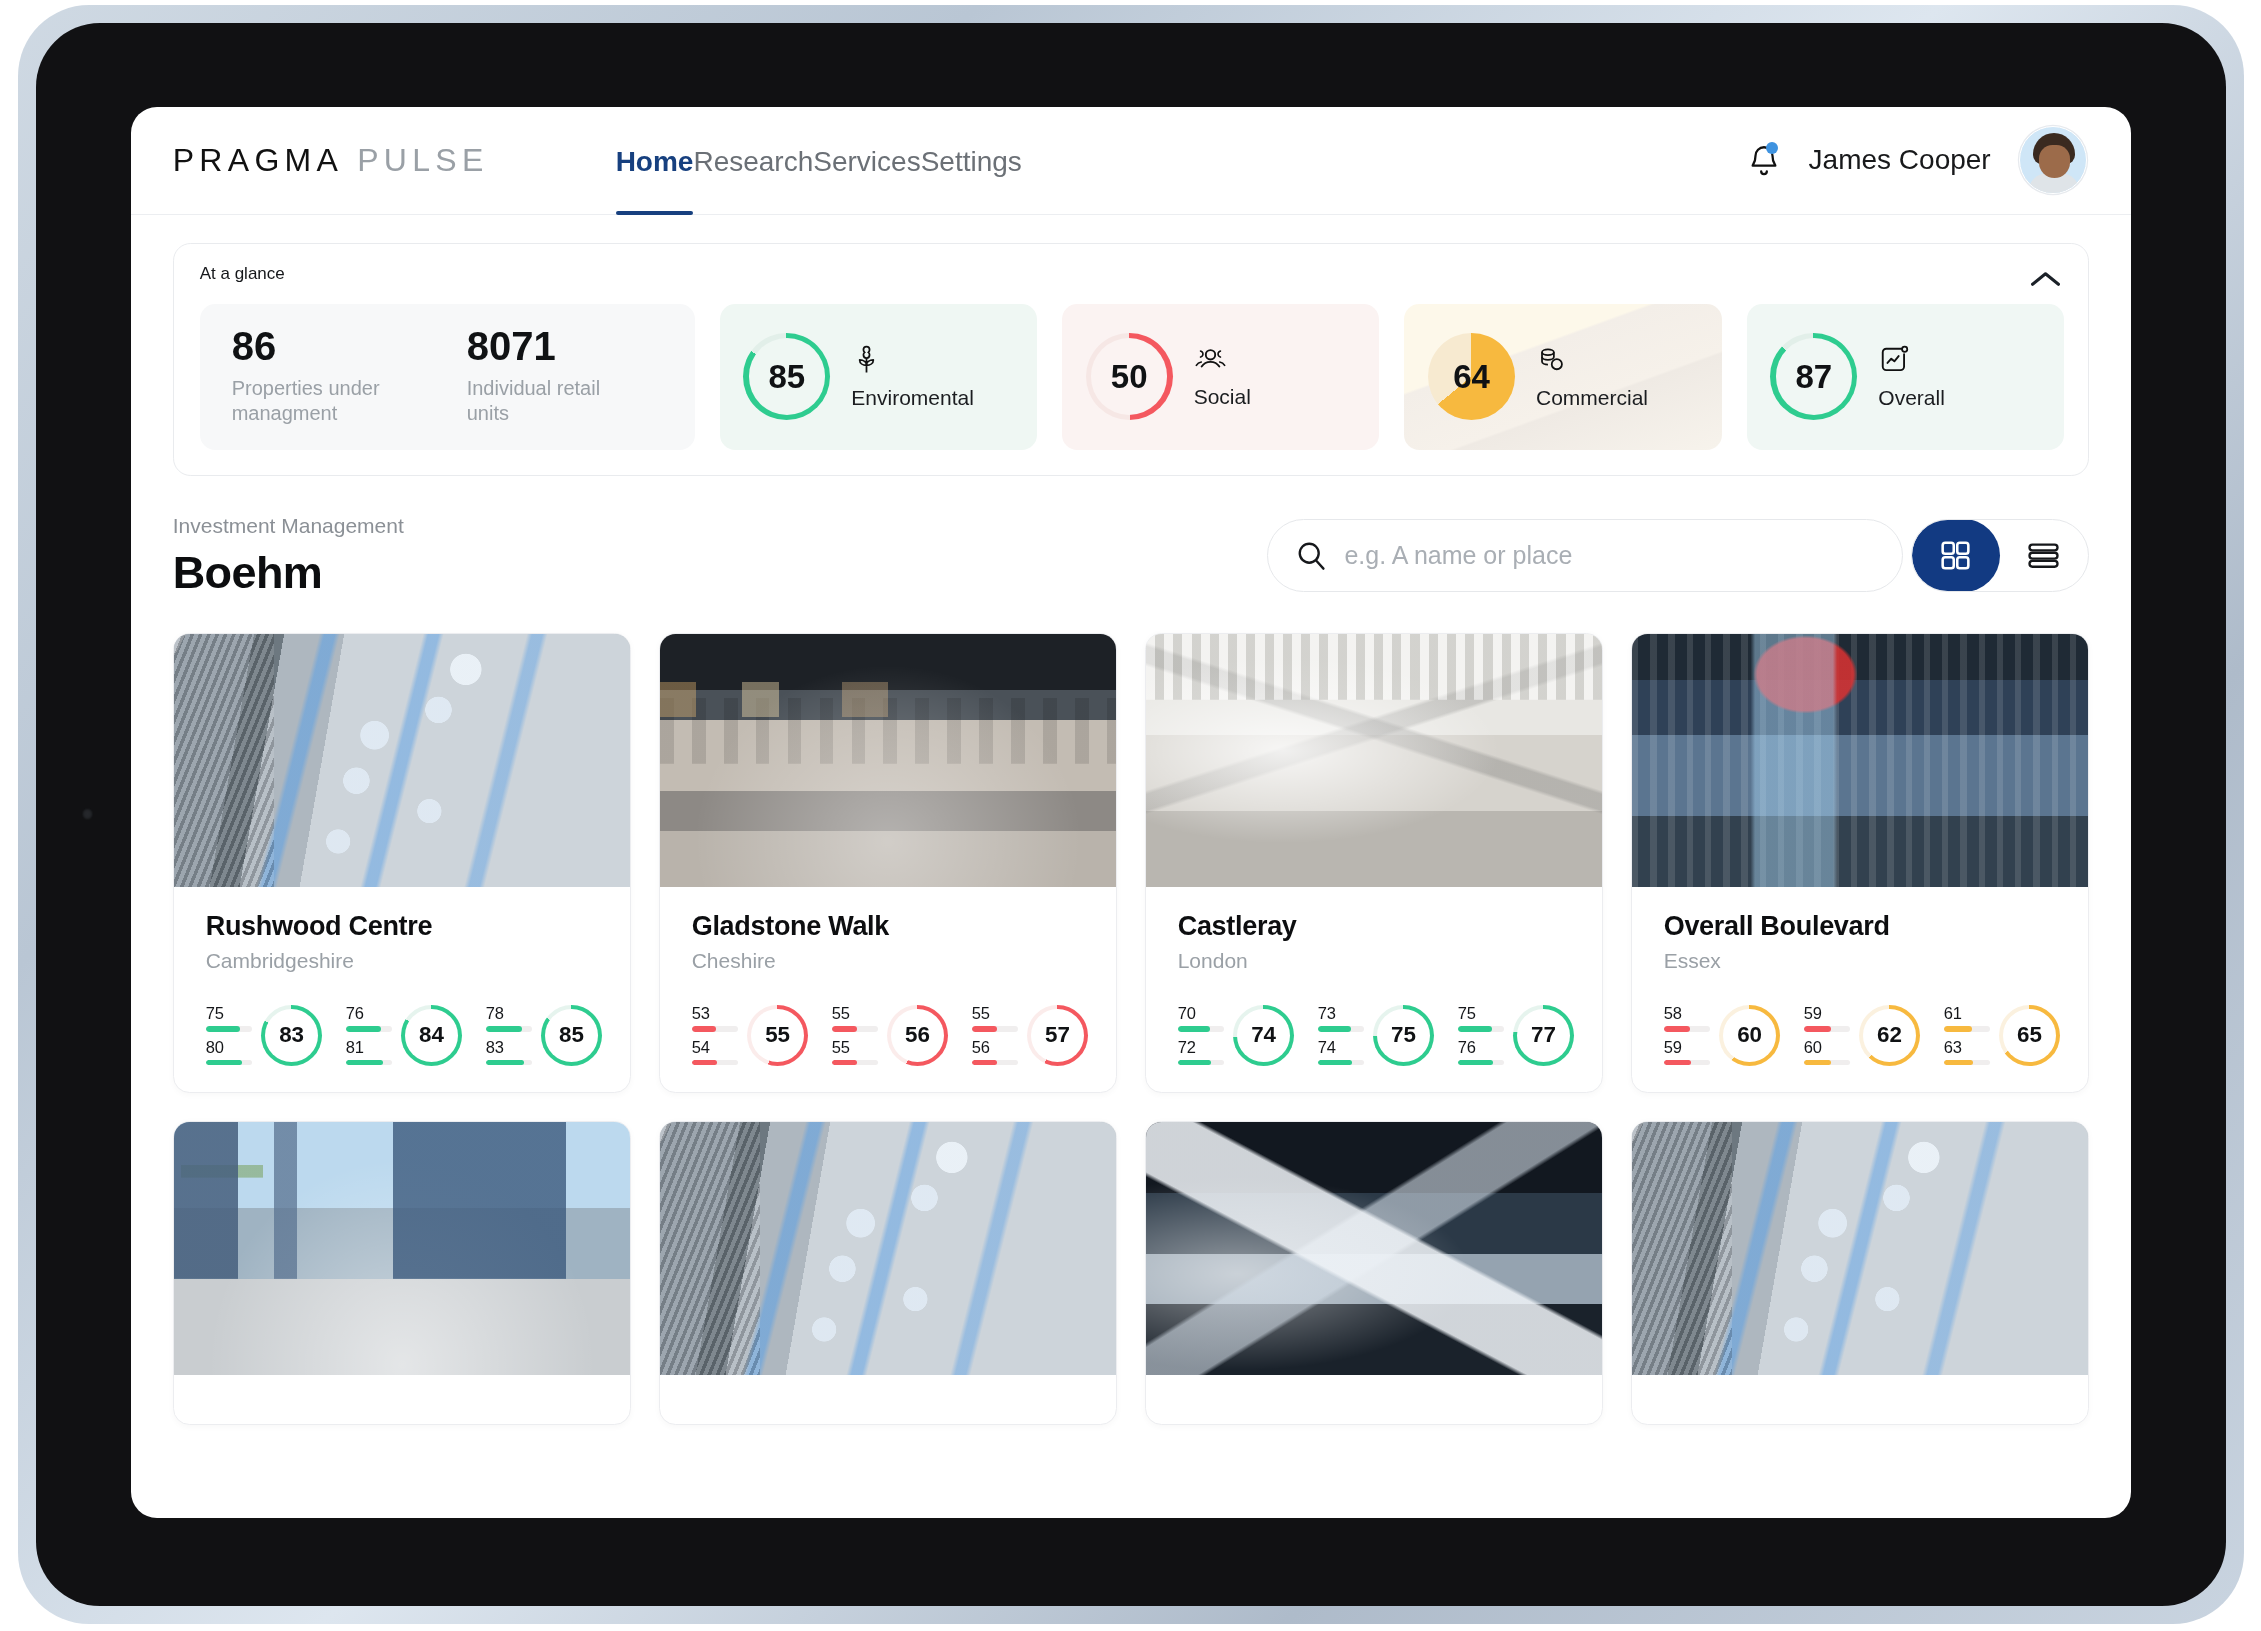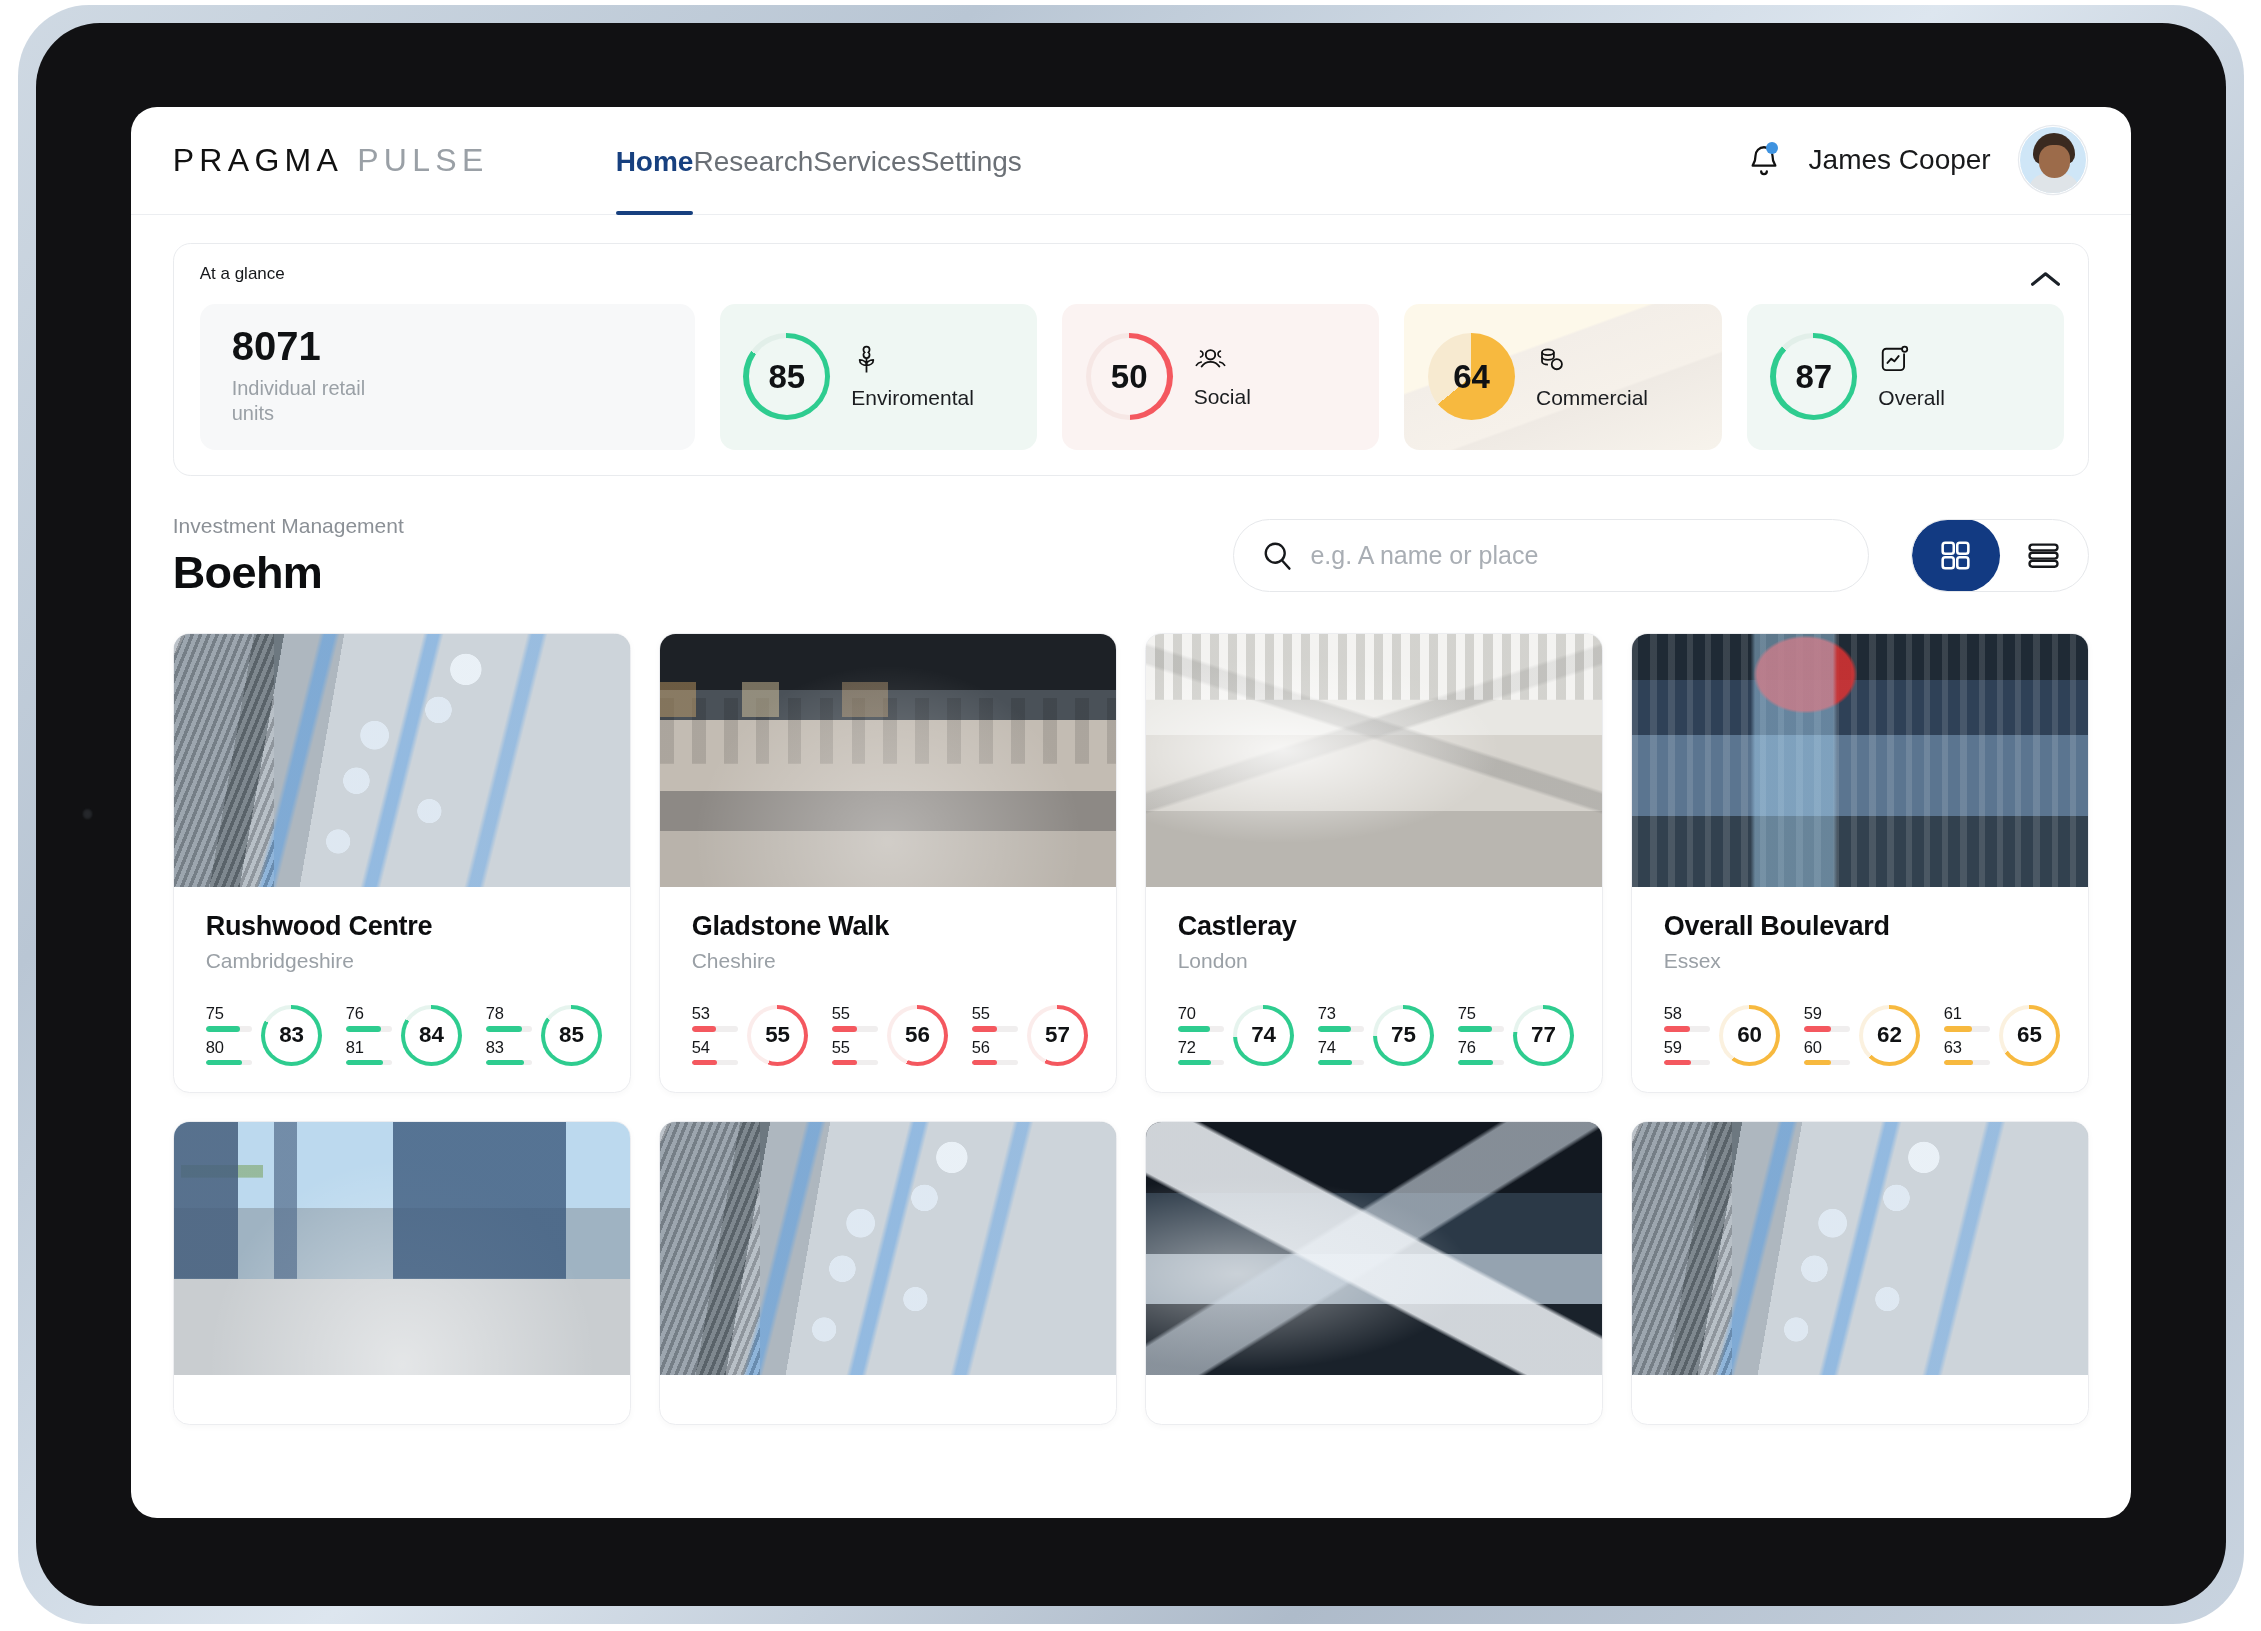--- a/index.html
+++ b/index.html
@@ -141,21 +141,21 @@
   .score-meta { min-width: 0; }
   .score-icon { margin-bottom: 8.2px; display: block; }
   .score-label { font-size: 21px; color: #1b1d20; white-space: nowrap; }
 
   
   .section-head { display: flex; align-items: flex-end; margin-top: 38px; }
   .section-left { flex: 1 1 auto; }
   .breadcrumb { font-size: 21px; color: #8b9096; }
   .page-title { font-size: 45px; font-weight: 700; color: #0c0d0f; margin-top: 9.4px; letter-spacing: -0.6px; }
 
-  .section-right { display: flex; align-items: flex-end; gap: 42px; padding-bottom: 7px; }
+  .section-right { display: flex; align-items: flex-end; gap: 8px; padding-bottom: 7px; }
   .search-wrap {
     display: flex; align-items: center;
     background: #fff; border: 1.2px solid #e6e8eb;
     border-radius: 41px; height: 73px;
     padding-left: 27px; width: 636px;
   }
   .search-icon { flex: 0 0 auto; margin-right: 17.7px; }
   .search-input {
     flex: 1 1 auto; border: none; outline: none;
     font-size: 25px; color: #2b2d31; background: transparent;
@@ -345,20 +345,24 @@
           <div class="glance-title">At a glance</div>
           <div class="collapse-btn">
             <svg width="33" height="20" viewBox="0 0 28 17" fill="none">
               <path d="M3 13L14 4l11 9" stroke="#1b2128" stroke-width="2.6" stroke-linecap="round" stroke-linejoin="round"></path>
             </svg>
           </div>
 
           <div class="glance-row">
             <div class="stat-box">
               <div>
+                <div class="stat-num">86</div>
+                <div class="stat-label">Properties under managment</div>
+              </div>
+              <div>
                 <div class="stat-num">8071</div>
                 <div class="stat-label">Individual retail units</div>
               </div>
             </div>
 
             <div class="score-box env">
               <div class="ring" style="width: 87px; height: 87px; background: conic-gradient(rgb(46, 204, 143) 0%, rgb(46, 204, 143) 85%, rgb(226, 239, 233) 85%, rgb(226, 239, 233) 100%);">
                   <div class="ring-inner" style="inset: 5.3px; background: rgb(239, 247, 243);">
                     <span class="ring-val" style="font-size: 33px;">85</span>
                   </div>

